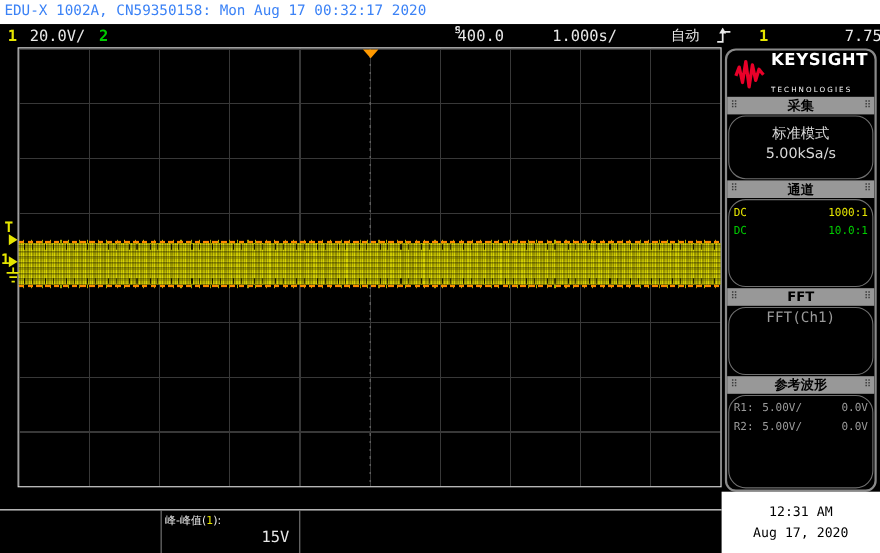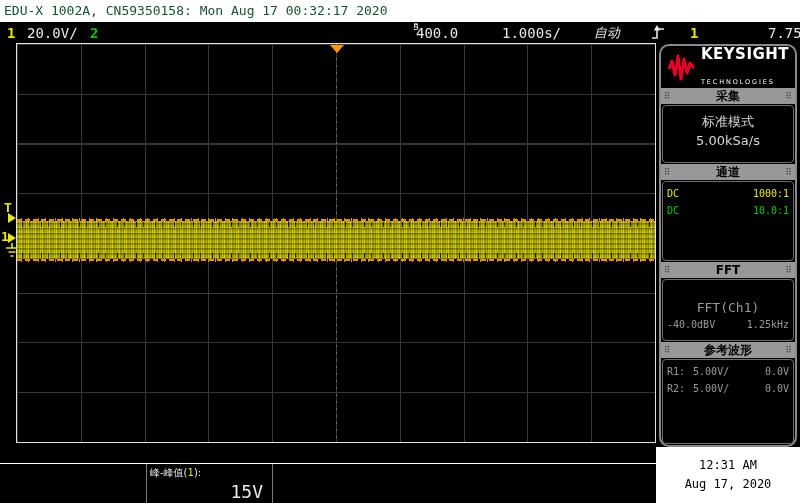--- a/index.html
+++ b/index.html
@@ -5,40 +5,40 @@
   * { margin:0; padding:0; box-sizing:border-box; }
   html,body { background:#222; }
   .screen {
     position:relative; width:800px; height:503px; background:#000;
     font-family:"DejaVu Sans Mono", monospace; overflow:hidden;
     -webkit-font-smoothing:none;
   }
   
   .title-bar {
     position:absolute; left:0; top:0; width:800px; height:22px;
-    background:#ffffff; color:#14532d; font-size:13px; line-height:22px;
+    background:#ffffff; color:#3b82f6; font-size:13px; line-height:22px;
     padding-left:4px; font-family:"DejaVu Sans Mono", monospace;
   }
   
   .settings-bar {
     position:absolute; left:0; top:22px; width:800px; height:22px;
     background:#000; color:#e8e8e8; font-size:14px; line-height:22px;
   }
   .settings-bar span { position:absolute; top:0; white-space:nowrap; }
   .ch1-col { color:#e6e600; }
   .ch2-col { color:#00cc00; }
   .s-ch1 { left:7px; font-weight:bold; }
   .s-ch1scale { left:27px; }
   .s-ch2 { left:90px; font-weight:bold; }
   .s-delay { left:416px; }
   .unit-stack { display:inline-flex; flex-direction:column; align-items:center; vertical-align:-2px; }
   .unit-stack .sup { font-size:8px; line-height:7px; }
   .unit-stack .base { font-size:11px; line-height:10px; }
   .s-timebase { left:502px; }
-  .s-trigmode { left:594px; font-family:"DejaVu Sans", sans-serif; font-size:13px;font-style:italic; }
+  .s-trigmode { left:610px; font-family:"DejaVu Sans", sans-serif; font-size:13px; }
   .s-trigsrc { left:690px; font-weight:bold; }
   .s-triglevel { left:768px; }
   .trig-glyph { position:absolute; left:651px; top:3px; width:14px; height:16px; }
   
   .graticule {
     position:absolute; left:16px; top:43px; width:640px; height:400px;
     border:1px solid #e2e2e2; background-color:#000;
     background-image:
       repeating-linear-gradient(90deg, #383838 0 1px, transparent 1px 63.8px),
       repeating-linear-gradient(180deg, #383838 0 1px, transparent 1px 49.75px);
@@ -91,48 +91,48 @@
   .cursor-bottom { top:259px; }
   
   .meas-sep-line { position:absolute; left:0; top:463px; width:656px; height:1px; background:#ffffff; }
   .meas-vline { position:absolute; top:464px; width:1px; height:39px; background:#7a7a7a; }
   .meas-vline.v1 { left:146px; }
   .meas-vline.v2 { left:272px; }
   .meas-label { position:absolute; left:150px; top:466px; color:#e8e8e8; font-size:10px;
     font-family:"DejaVu Sans", sans-serif; white-space:nowrap; }
   .meas-label .chnum { color:#e6e600; }
   .meas-value { position:absolute; left:147px; top:481px; width:121px; text-align:right;
-    padding-right:5px; color:#e8e8e8; font-size:18px; }
+    padding-right:5px; color:#e8e8e8; font-size:14px; }
   
   .sidebar {
     position:absolute; left:659px; top:44px; width:138px; height:403px;
     background:#000; border:2px solid #8a8a8a; border-radius:10px;
     display:flex; flex-direction:column; overflow:hidden;
   }
   .logo-row { height:42px; display:flex; align-items:center; justify-content:center; gap:4px; }
   .logo-text { display:flex; flex-direction:column; }
   .logo-brand { color:#fff; font-family:"DejaVu Sans", sans-serif; font-weight:bold; font-size:15px; letter-spacing:0.5px; line-height:15px; }
   .logo-sub { color:#fff; font-family:"DejaVu Sans", sans-serif; font-size:6.5px; letter-spacing:1.9px; line-height:9px;margin-top:16px; }
   .panel-header {
     height:16px; background:#989898; color:#000;
     display:flex; align-items:center; justify-content:space-between;
     font-family:"DejaVu Sans", sans-serif; font-size:12px; font-weight:bold;
     padding:0 3px; flex:none;
   }
   .grip { color:#3a3a3a; font-size:9px; line-height:9px; font-weight:normal; }
   .panel-box {
-    border:1px solid #6f6f6f; border-radius:4px; margin:1px; background:#000; flex:none;
+    border:1px solid #6f6f6f; border-radius:16px; margin:1px; background:#000; flex:none;
     color:#9a9a9a; font-size:13px; overflow:hidden;
   }
   .box-acq { height:58px; text-align:center; color:#d8d8d8; padding-top:6px;
     font-family:"DejaVu Sans", sans-serif; }
   .box-acq .line { line-height:19px; }
   .box-ch { height:80px; padding:3px 4px; }
   .kv-row { display:flex; justify-content:space-between; line-height:17px; font-size:10px; }
-  .box-fft { height:62px; padding:20px 4px; }
+  .box-fft { height:62px; padding:2px 4px; }
   .fft-src { text-align:center; line-height:16px; }
   .box-ref { flex:1 1 auto; padding:3px 4px; }
   .ref-left { display:flex; gap:8px; }
   
   .clock-area {
     position:absolute; left:656px; top:447px; width:144px; height:56px;
     background:#ffffff; color:#000; text-align:center; font-size:12px;
     padding-top:9px; line-height:19px;
   }
   svg { display:block; }
@@ -232,24 +232,20 @@
       </div>
     </div>
 
     <div class="panel-header">
       <span class="grip">⠿</span>
       <span>FFT</span>
       <span class="grip">⠿</span>
     </div>
     <div class="panel-box box-fft">
       <div class="fft-src">FFT(Ch1)</div>
-      <div class="kv-row">
-        <span>-40.0dBV</span>
-        <span>1.25kHz</span>
-      </div>
     </div>
 
     <div class="panel-header">
       <span class="grip">⠿</span>
       <span>参考波形</span>
       <span class="grip">⠿</span>
     </div>
     <div class="panel-box box-ref">
       <div class="kv-row">
         <span class="ref-left">

